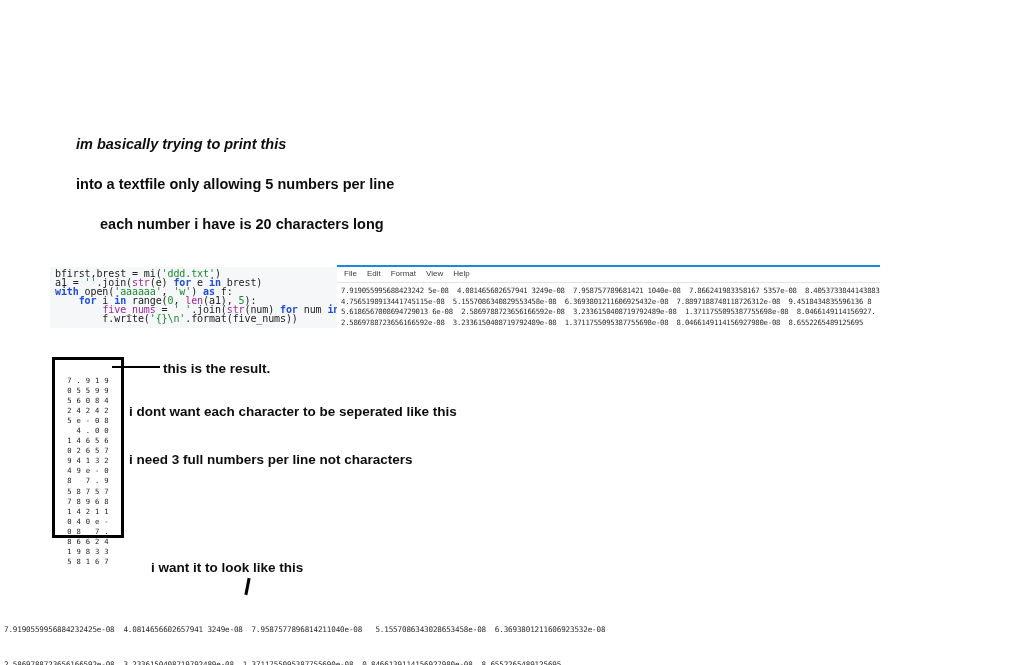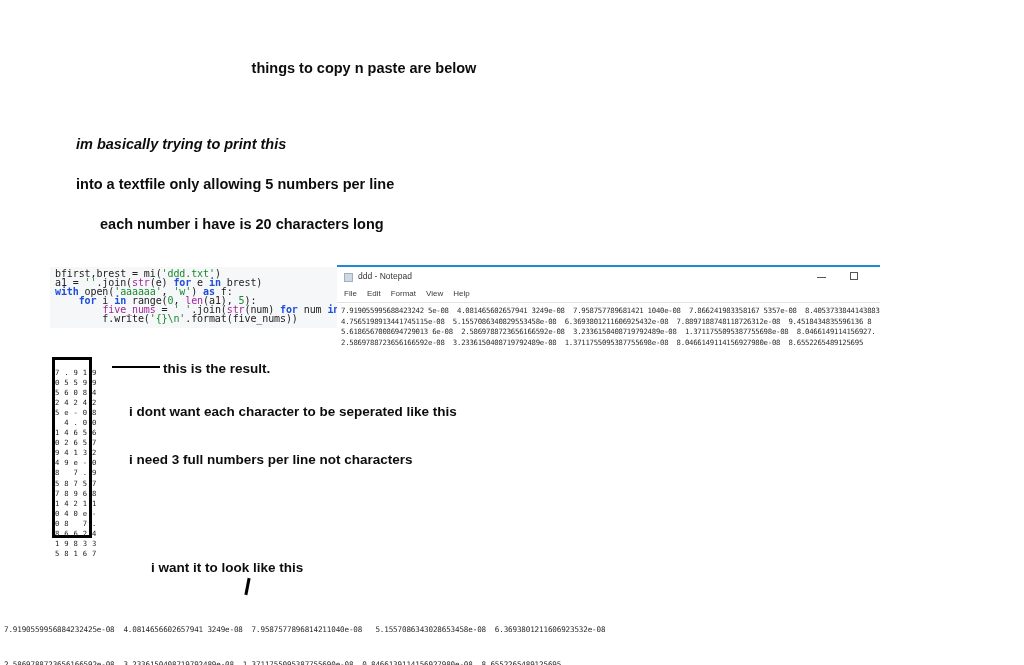--- a/index.html
+++ b/index.html
@@ -127,30 +127,30 @@
     color: #2b2b2b;
     white-space: pre;
     letter-spacing: -0.25px;
     overflow: hidden;
     height: 45px;
   }
 
   
   #result-box {
     left: 52px; top: 357px;
-    width: 40px; height: 181px;
+    width: 72px; height: 181px;
     border: 3px solid #000000;
     background: #ffffff;
     box-sizing: border-box;
     font-family: "DejaVu Sans Mono", "Liberation Mono", monospace;
     font-size: 7.2px;
     line-height: 10.05px;
     color: #1a1a1a;
     text-align: center;
-    padding-top: 8px;
+    padding-top: 16px;
     box-sizing: border-box;
     white-space: pre;
     letter-spacing: 0.3px;
   }
 
   
   #leader-line {
     left: 112px; top: 366px;
     width: 48px; height: 2px;
     background: #000000;
@@ -186,41 +186,34 @@
     color: #2b2b2b;
     white-space: pre;
     letter-spacing: -0.15px;
   }
   #desired-output .dl { display: block; }
 </style>
 </head>
 <body>
 
 <div id="headline" class="abs">
-  <div>things to copy n paste are below</div>
 </div>
 
 <div id="stmt0" class="abs stmt">im basically trying to print this</div>
 <div id="stmt1" class="abs stmt">into a textfile only allowing 5 numbers per line</div>
 <div id="stmt2" class="abs stmt">each number i have is 20 characters long</div>
 
 <div id="code-block" class="abs"><span><span>bfirst,brest = mi(</span><span class="str">'ddd.txt'</span><span>)</span></span>
 <span><span>a1 = </span><span class="str">''</span><span>.join(</span><span class="fn">str</span><span>(e) </span><span class="kw">for</span><span> e </span><span class="kw">in</span><span> brest)</span></span>
 <span><span class="kw">with</span><span> open(</span><span class="str">'aaaaaa'</span><span>, </span><span class="str">'w'</span><span>) </span><span class="kw">as</span><span> f:</span></span>
 <span><span>    </span><span class="kw">for</span><span> i </span><span class="kw">in</span><span> range(</span><span class="num">0</span><span>, </span><span class="fn">len</span><span>(a1), </span><span class="num">5</span><span>):</span></span>
 <span><span>        </span><span class="fn">five_nums</span><span> = </span><span class="str">' '</span><span>.join(</span><span class="fn">str</span><span>(num) </span><span class="kw">for</span><span> num </span><span class="kw">in</span><span> a1[i:i </span><span class="op">+</span><span> 5])</span></span>
 <span><span>        f.write(</span><span class="str">'{}\n'</span><span>.format(five_nums))</span></span></div>
 
 <div id="notepad" class="abs">
-  <div id="np-titlebar">
-    <div id="np-icon"></div>
-    <div id="np-title">ddd - Notepad</div>
-    <div id="np-min"></div>
-    <div id="np-max"></div>
-  </div>
   <div id="np-menubar">
     <span class="mi">File</span><span class="mi">Edit</span><span class="mi">Format</span><span class="mi">View</span><span class="mi">Help</span>
   </div>
   <div id="np-text">7.919055995688423242 5e-08  4.081465602657941 3249e-08  7.958757789681421 1040e-08  7.866241983358167 5357e-08  8.4053733844143883
 4.7565198913441745115e-08  5.1557086340829553458e-08  6.3693801211606925432e-08  7.8897188748118726312e-08  9.4518434835596136 8
 5.6186567008694729013 6e-08  2.5869788723656166592e-08  3.2336150408719792489e-08  1.3711755095387755698e-08  8.0466149114156927.
 2.5869788723656166592e-08  3.2336150408719792489e-08  1.3711755095387755698e-08  8.0466149114156927980e-08  8.6552265489125695</div>
 </div>
 
 <div id="result-box" class="abs">7 . 9 1 9

